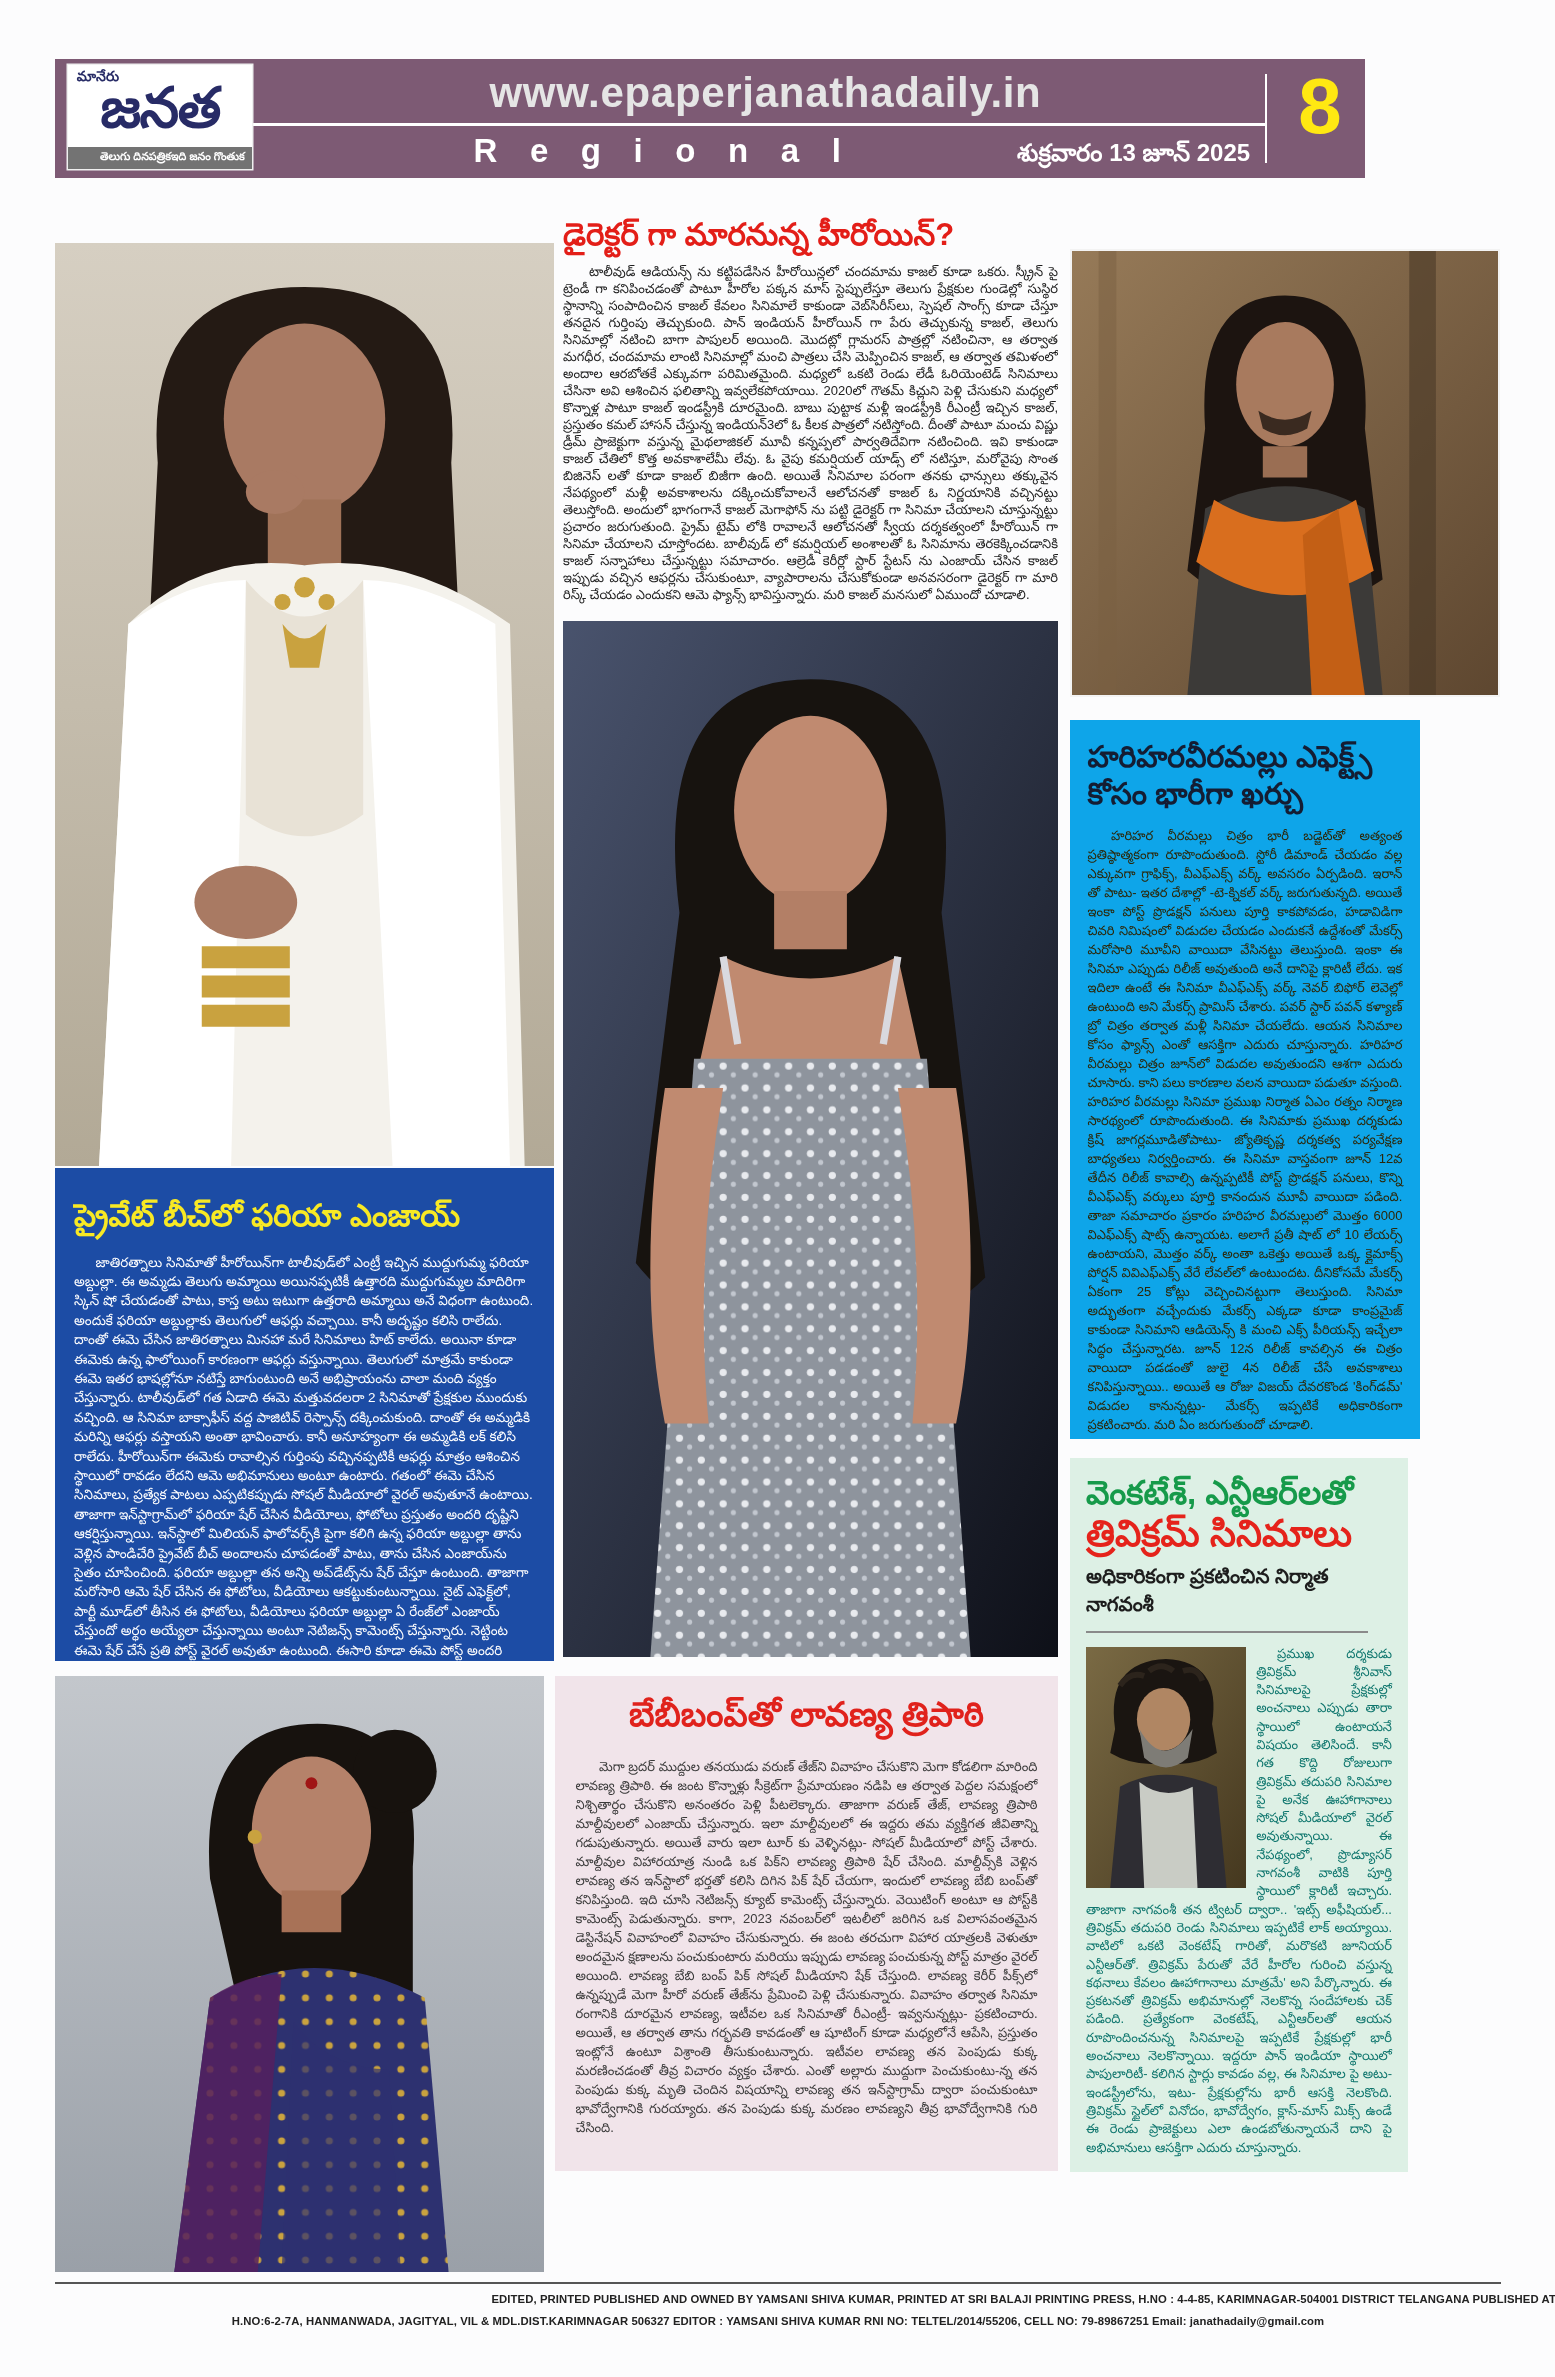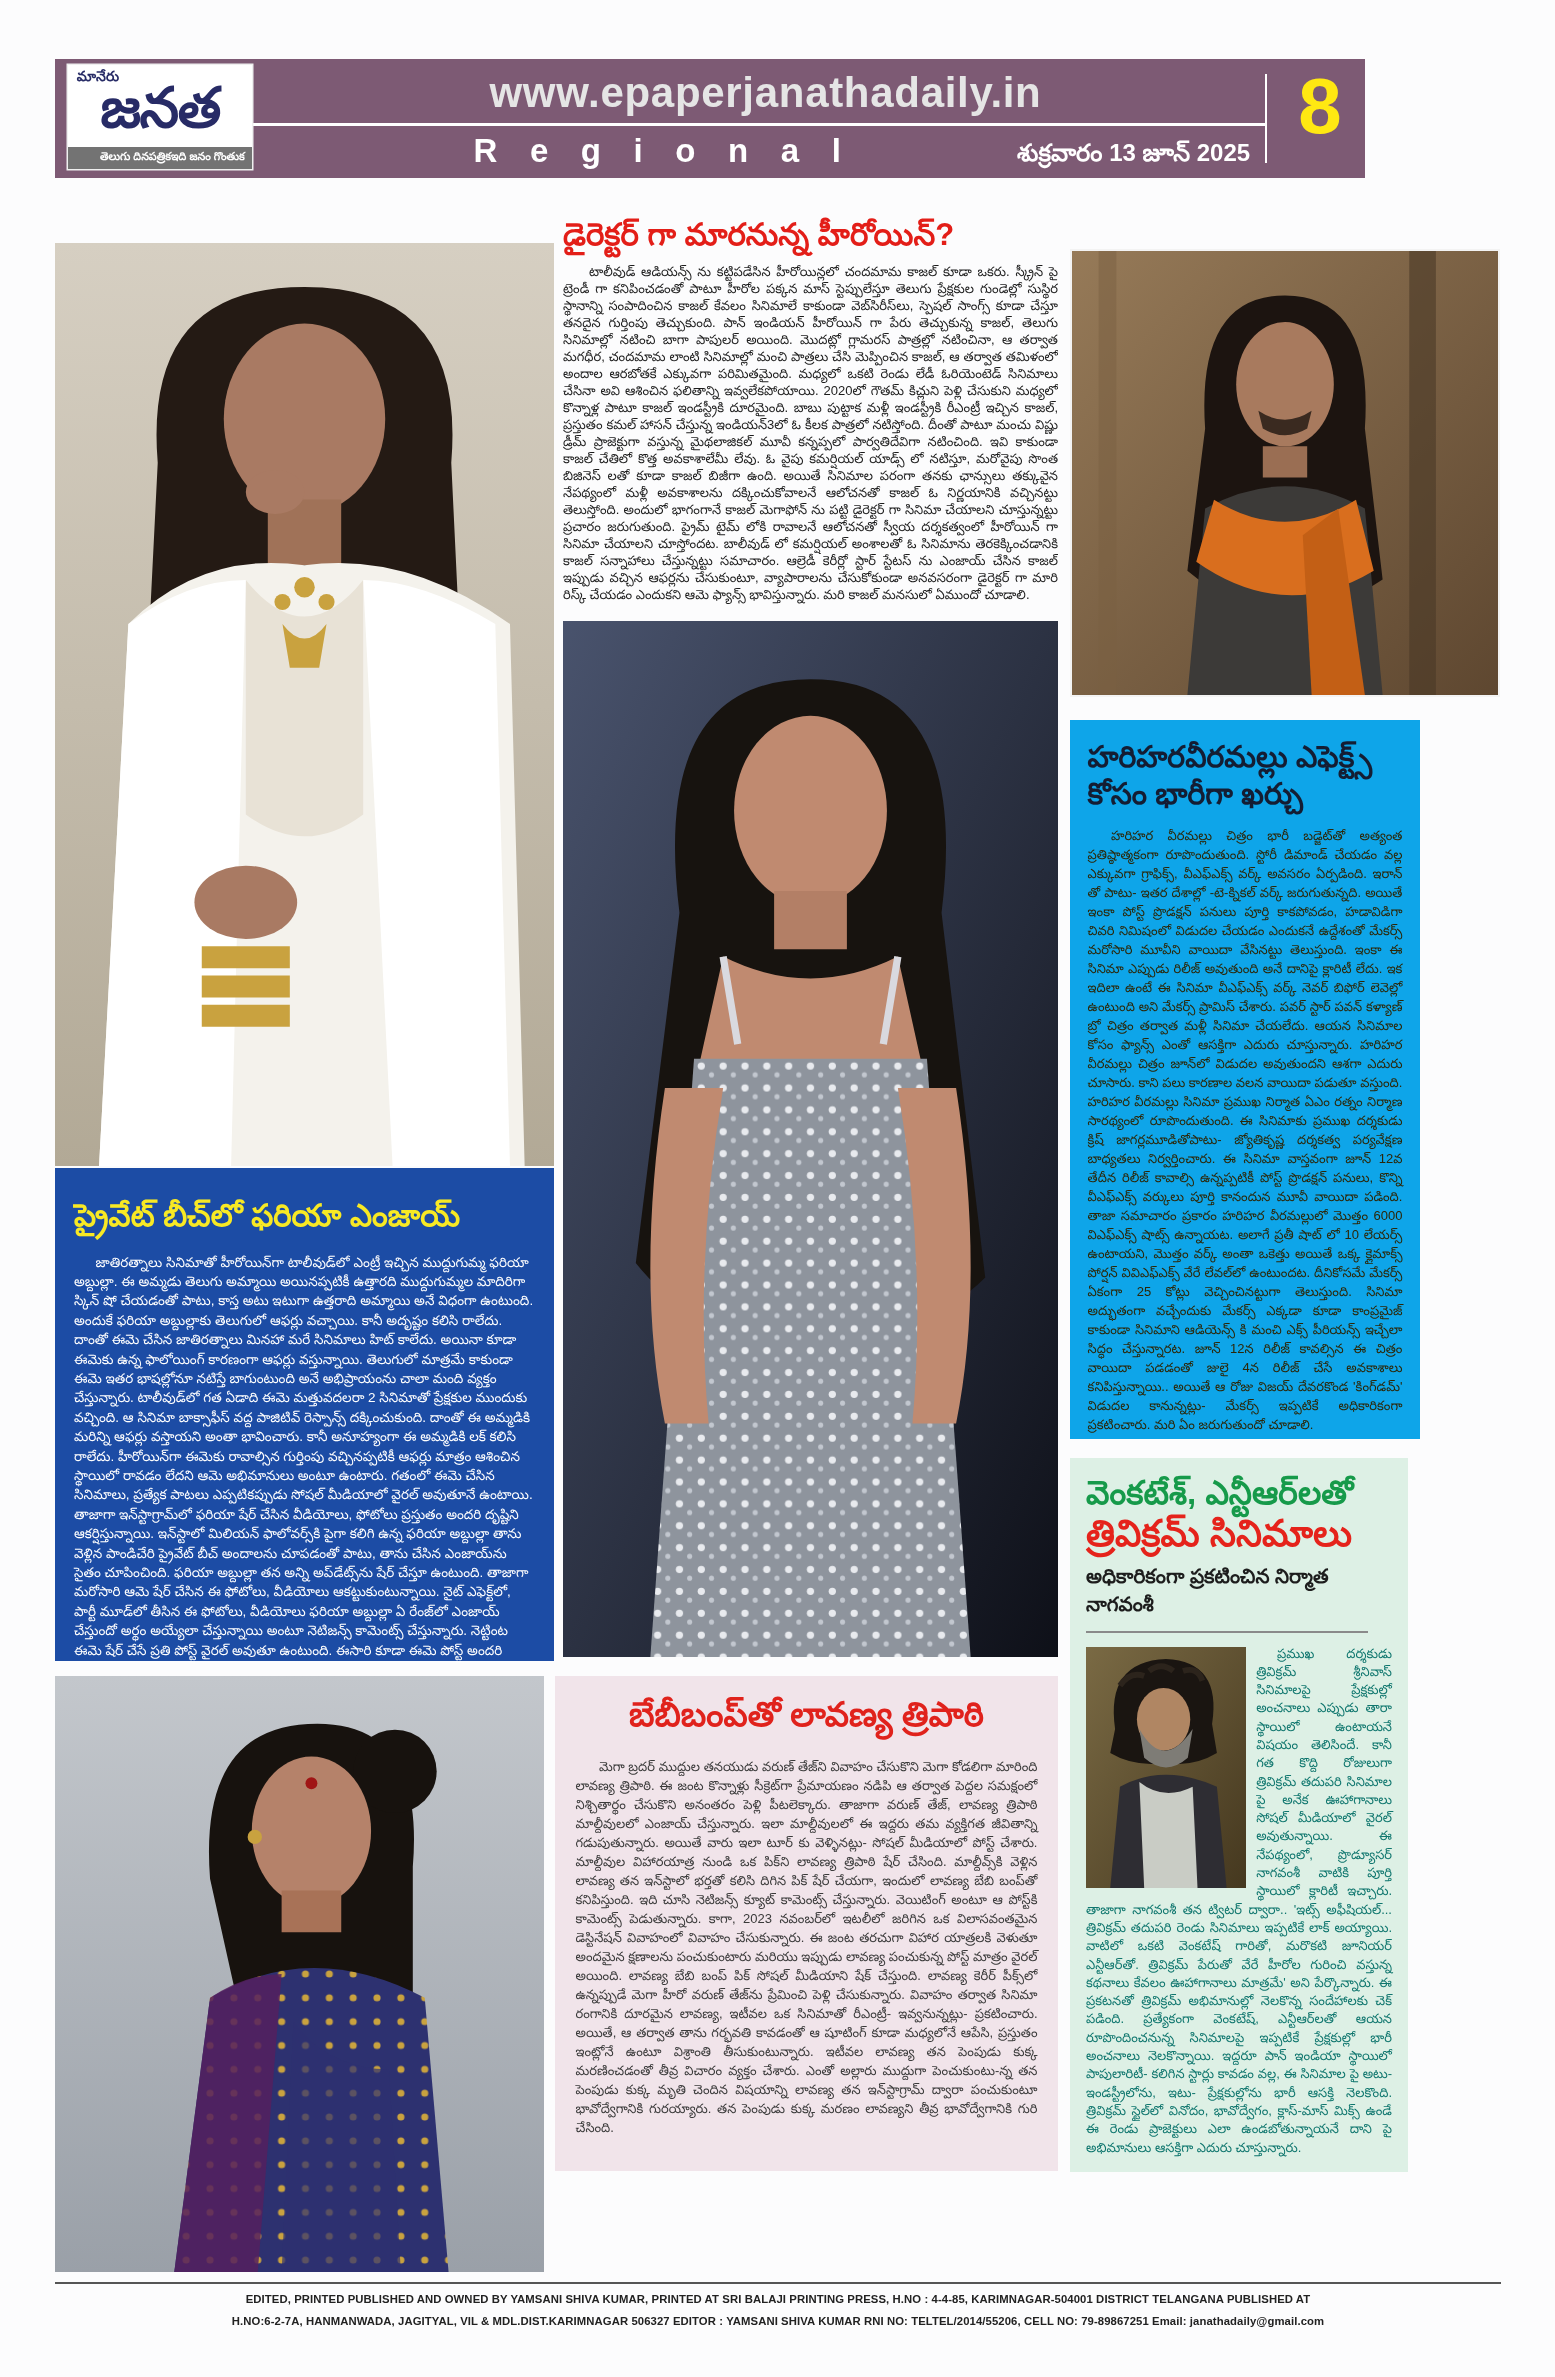--- a/index.html
+++ b/index.html
@@ -51,21 +51,21 @@
   #photo-trivikram{float:left;width:160px;height:241px;margin:2.9px 10.2px 4.4px 0;}
   #mint-box p{font-size:13px;line-height:18.3px;color:#0f766e;text-align:justify;text-indent:1.6em;margin:0;}
 
   #pink-box{left:555px;top:1676px;width:503px;height:495px;background:#f1e4ea;padding:14.6px 20.5px;overflow:hidden;}
   #pink-box h2{margin:4.4px 0 14.6px 0;font-size:34px;font-weight:800;color:#e0221c;text-align:center;}
   #pink-box p{font-size:13px;line-height:19px;color:#3a3a3a;text-align:justify;text-indent:1.8em;margin:0;}
 
   
   #footer-rule{left:55px;top:2282px;width:1446px;height:1.5px;background:#555;}
   .footer-line{left:0;width:1556px;text-align:center;font-size:11.3px;font-weight:bold;color:#222;letter-spacing:0.1px;}
-  #footer-line1{top:2293px;}
+  #footer-line1{top:2293px;text-align:right;}
   #footer-line2{top:2315px;}
 </style>
 </head>
 <body>
 
 <div id="page">
 
   <div class="abs" id="band">
     <div class="abs" id="logo-box">
       <div id="logo-top">మానేరు</div>

